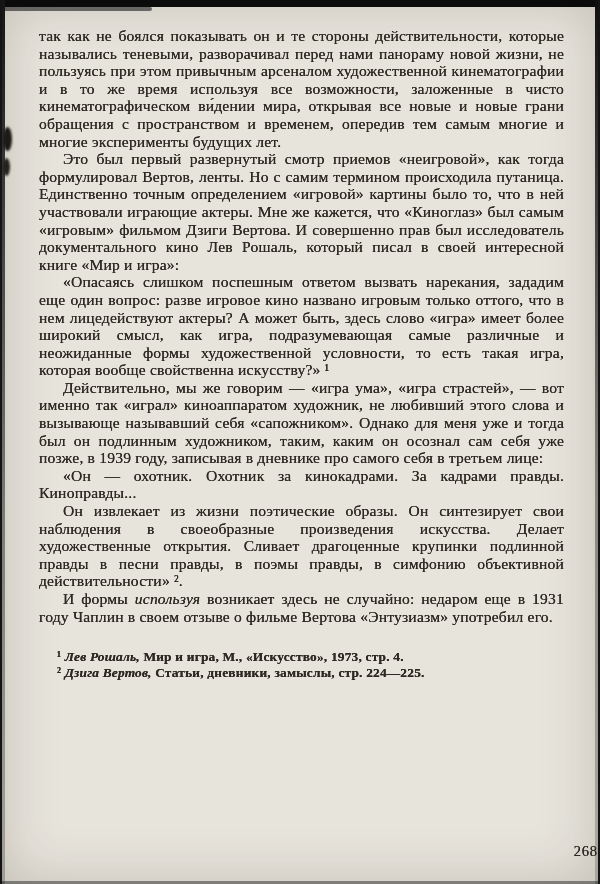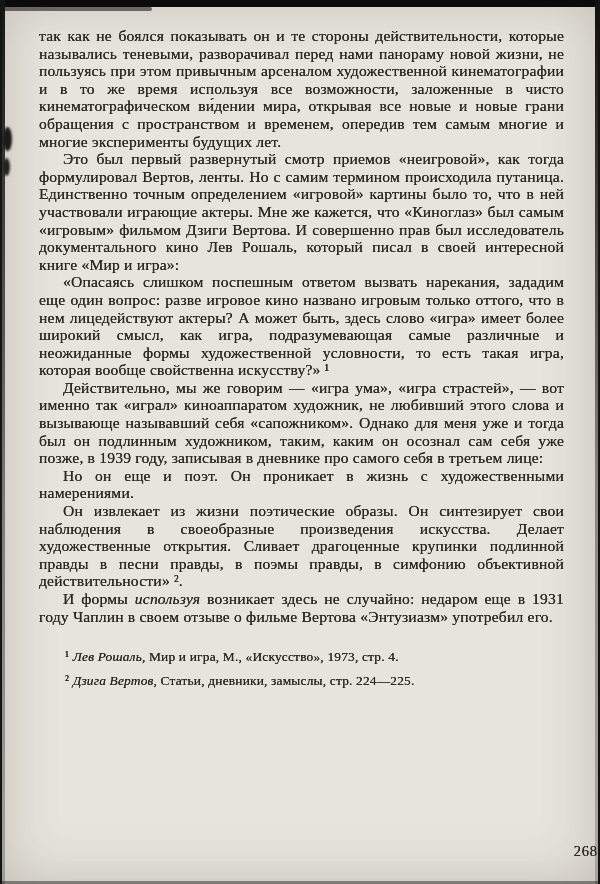--- a/index.html
+++ b/index.html
@@ -51,21 +51,21 @@
   }
   .page-text p.no-indent { text-indent: 0; }
   em { font-style: italic; }
 
   .footnotes {
     margin-top: 24px;
     font-size: 13.4px;
     line-height: 15.8px;
     text-shadow: 0 0 .35px currentColor;
   }
-  .footnotes p { margin: 8px; text-indent: 18px; }
+  .footnotes p { margin: 0; text-indent: 18px; font-weight: bold; }
 
   .page-number {
     position: absolute;
     bottom: 24px;
     left: 0;
     right: 0;
     text-align: right;
     font-size: 14.5px;
     letter-spacing: .06em;
     text-shadow: 0 0 .4px currentColor;
@@ -87,22 +87,22 @@
   <main class="page-text">
 
     <p class="no-indent">так как не боялся показывать он и те стороны действительности, которые назывались теневыми, разворачивал перед нами панораму новой жизни, не пользуясь при этом привычным арсеналом художественной кинематографии и в то же время используя все возможности, заложенные в чисто кинематографическом ви́дении мира, открывая все новые и новые грани обращения с пространством и временем, опередив тем самым многие и многие эксперименты будущих лет.</p>
 
     <p>Это был первый развернутый смотр приемов «неигровой», как тогда формулировал Вертов, ленты. Но с самим термином происходила путаница. Единственно точным определением «игровой» картины было то, что в ней участвовали играющие актеры. Мне же кажется, что «Киноглаз» был самым «игровым» фильмом Дзиги Вертова. И совершенно прав был исследователь документального кино Лев Рошаль, который писал в своей интересной книге «Мир и игра»:</p>
 
     <p>«Опасаясь слишком поспешным ответом вызвать нарекания, зададим еще один вопрос: разве игровое кино названо игровым только оттого, что в нем лицедействуют актеры? А может быть, здесь слово «игра» имеет более широкий смысл, как игра, подразумевающая самые различные и неожиданные формы художественной условности, то есть такая игра, которая вообще свойственна искусству?» ¹</p>
 
     <p>Действительно, мы же говорим — «игра ума», «игра страстей», — вот именно так «играл» киноаппаратом художник, не любивший этого слова и вызывающе называвший себя «сапожником». Однако для меня уже и тогда был он подлинным художником, таким, каким он осознал сам себя уже позже, в 1939 году, записывая в дневнике про самого себя в третьем лице:</p>
 
+    <p>«Он — охотник. Охотник за кинокадрами. За кадрами правды. Киноправды...</p>
 
-    <p>Но он еще и поэт. Он проникает в жизнь с художественными намерениями.</p>
 
     <p>Он извлекает из жизни поэтические образы. Он синтезирует свои наблюдения в своеобразные произведения искусства. Делает художественные открытия. Сливает драгоценные крупинки подлинной правды в песни правды, в поэмы правды, в симфонию объективной действительности» ².</p>
 
     <p><span>И формы </span><em>используя</em><span> возникает здесь не случайно: недаром еще в 1931 году Чаплин в своем отзыве о фильме Вертова «Энтузиазм» употребил его.</span></p>
 
 
     <div class="footnotes">
       <p><span>¹ </span><em>Лев Рошаль,</em><span> Мир и игра, М., «Искусство», 1973, стр. 4.</span></p>
       <p><span>² </span><em>Дзига Вертов,</em><span> Статьи, дневники, замыслы, стр. 224—225.</span></p>
     </div>

